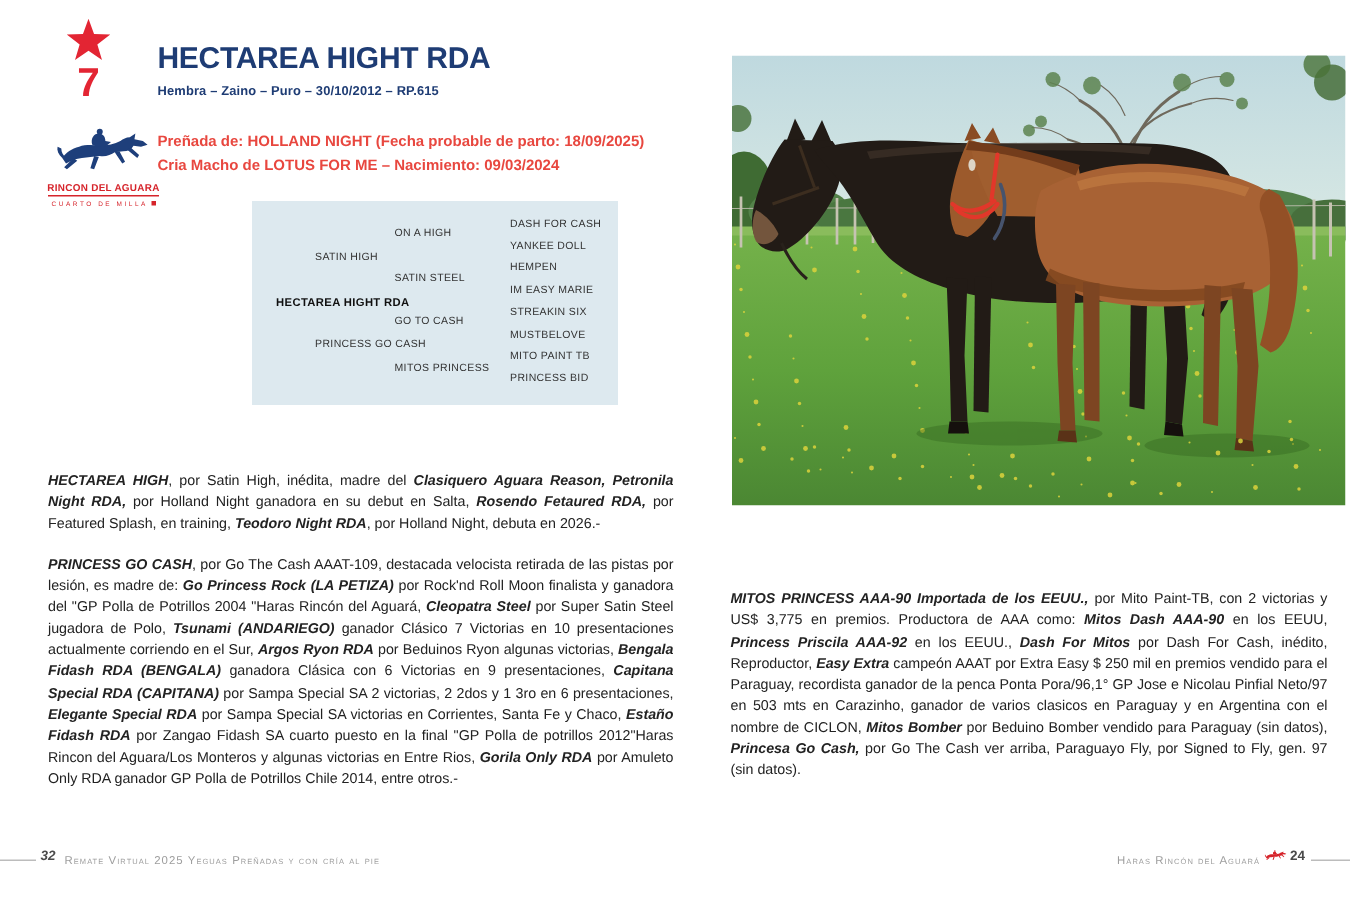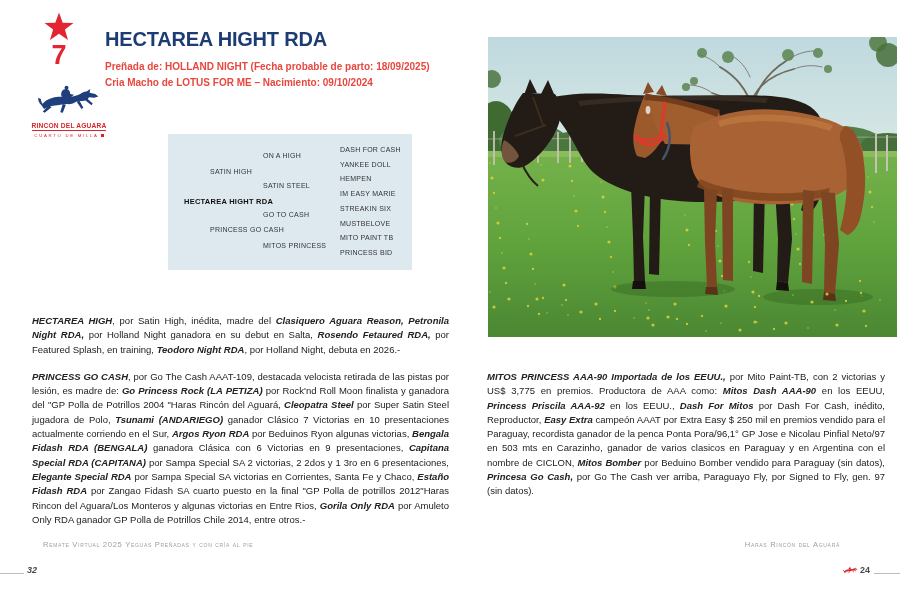--- a/index.html
+++ b/index.html
@@ -14,41 +14,41 @@
   .logo{position:absolute;left:26px;top:84px;width:86px;text-align:center;}
   .logo .horse{width:72px;height:30px;color:#1e3f7b;display:block;margin:0 auto;}
   .logo-name{display:inline-block;font-size:6.6px;font-weight:bold;color:#d6242b;
     letter-spacing:.2px;border-bottom:1px solid #d6242b;padding-bottom:1px;white-space:nowrap;}
   .logo-tag{font-size:4.3px;color:#d6242b;letter-spacing:1.7px;margin-top:1px;white-space:nowrap;}
   .logo-tag::after{content:"";display:inline-block;width:3px;height:3px;background:#d6242b;margin-left:2px;}
   .header-text{position:absolute;left:105px;top:28px;width:380px;}
   .page-title{font-size:20px;font-weight:bold;color:#1e3c74;letter-spacing:-.2px;margin:0;}
   .page-subtitle{font-size:8.6px;font-weight:bold;color:#1e3c74;margin-top:4px;letter-spacing:.1px;}
   .red-line{font-size:10px;font-weight:bold;color:#e8473f;line-height:16px;}
-  .red-lines{margin-top:8px;}
+  .red-lines{margin-top:22px;}
   
   .pedigree{position:absolute;left:168px;top:134px;width:244px;height:136px;background:#dde9ef;}
   .pedigree span{position:absolute;font-size:7px;letter-spacing:.25px;color:#333;white-space:nowrap;}
   .pedigree .g1{font-size:7.5px;font-weight:bold;color:#101010;}
   
   .photo{position:absolute;left:488px;top:37px;width:409px;height:300px;}
   
   .col{position:absolute;font-size:9.5px;line-height:14.3px;text-align:justify;color:#222;}
   .col-left{left:32px;top:314px;width:417px;}
-  .col-right{left:487px;top:370px;width:398px;}
+  .col-right{left:487px;top:393px;width:398px;}
   .col p{margin:0 0 13px 0;}
   .col .b{font-weight:bold;font-style:italic;}
   
   .footer-rule{position:absolute;height:1px;background:#bcbcbc;top:573px;}
   .rule-left{left:0;width:24px;}
   .rule-right{right:0;width:26px;}
   .folio{position:absolute;top:565px;font-size:9px;font-weight:bold;color:#4a4a4a;}
   .folio-left{left:27px;font-style:italic;}
   .folio-right{right:30px;}
-  .foot-text{position:absolute;top:540px;font-size:7.6px;color:#9e9e9e;
+  .foot-text{position:absolute;top:569px;font-size:7.6px;color:#9e9e9e;
     font-variant:small-caps;letter-spacing:.7px;white-space:nowrap;}
   .foot-left{left:43px;}
   .foot-right{right:60px;}
   .foot-horse{position:absolute;top:566px;right:42px;width:15px;height:8px;color:#d6242b;}
 </style>
 </head>
 <body>
 
 <svg width="0" height="0" style="position:absolute">
   <symbol id="horse-gallop" viewBox="0 0 100 48">
@@ -69,23 +69,24 @@
   <div class="logo">
     <svg class="horse">
         <use href="#horse-gallop"></use>
       </svg>
     <span class="logo-name">RINCON DEL AGUARA</span>
     <div class="logo-tag">CUARTO DE MILLA</div>
   </div>
 
   <div class="header-text">
     <h1 class="page-title">HECTAREA HIGHT RDA</h1>
+    <div class="page-subtitle">Hembra – Zaino – Puro – 30/10/2012 – RP.615</div>
     <div class="red-lines">
       <div class="red-line">Preñada de: HOLLAND NIGHT (Fecha probable de parto: 18/09/2025)</div>
-      <div class="red-line">Cria Macho de LOTUS FOR ME – Nacimiento: 09/10/2024</div>
+      <div class="red-line">Cria Macho de LOTUS FOR ME – Nacimiento: 09/03/2024</div>
     </div>
   </div>
 
   <div class="pedigree">
     <span class="g1" style="left:16px;top:63px;">HECTAREA HIGHT RDA</span>
     <span style="left:42px;top:34px;">SATIN HIGH</span>
     <span style="left:42px;top:92px;">PRINCESS GO CASH</span>
     <span style="left:95px;top:18px;">ON A HIGH</span>
     <span style="left:95px;top:48px;">SATIN STEEL</span>
     <span style="left:95px;top:77px;">GO TO CASH</span>

